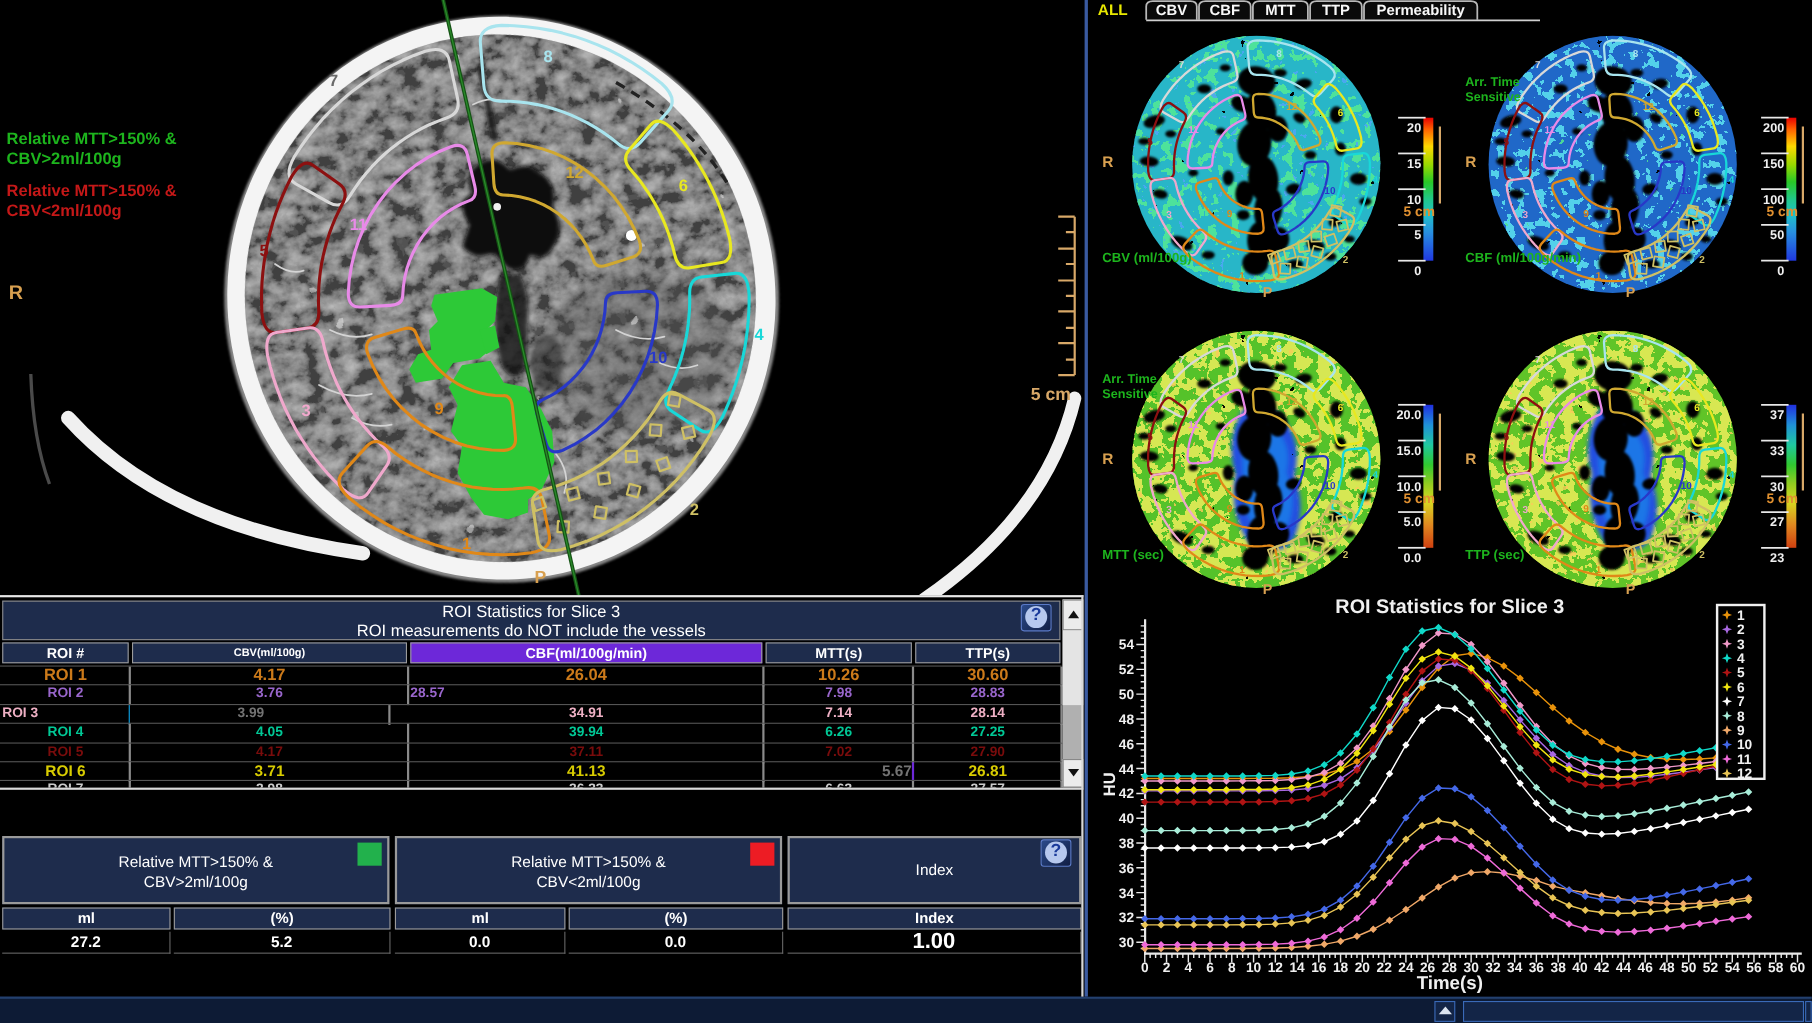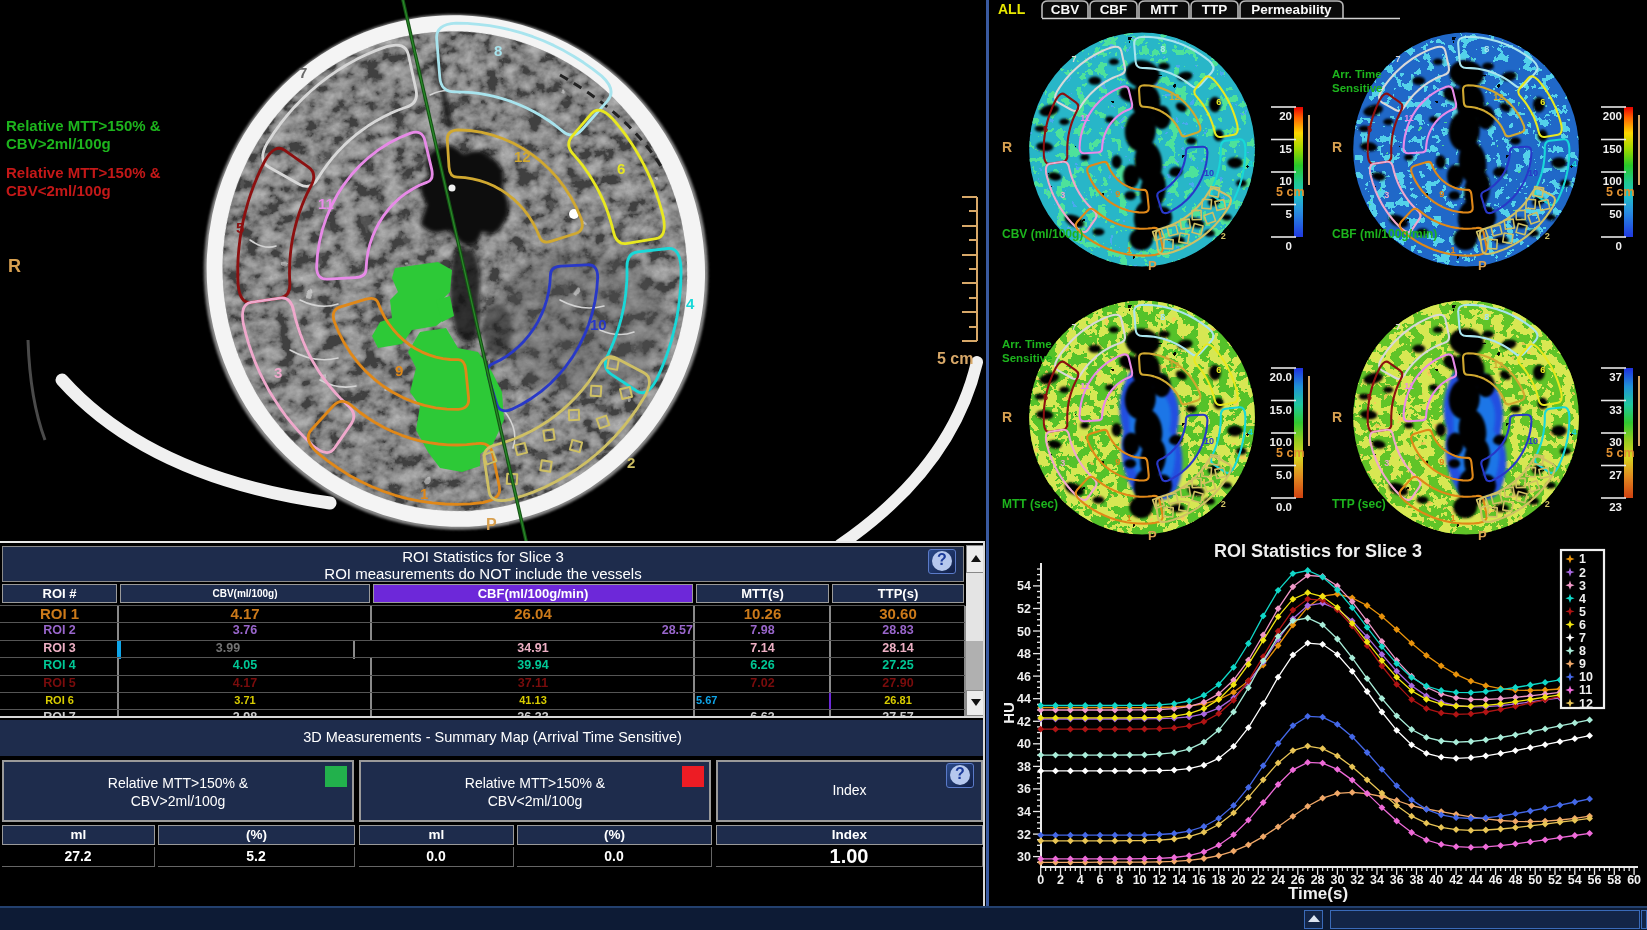--- a/index.html
+++ b/index.html
@@ -1014,71 +1014,70 @@
 <div style="position:absolute;left:0;top:62px;width:965px;height:18px;border-top:1px solid #555;font-size:15px;font-weight:bold;line-height:15px">
 <div style="position:absolute;left:2px;top:0;width:115px;height:18px;color:#cc7a1a;text-align:center;border-right:2px solid #8a8a8a">ROI 1</div>
 <div style="position:absolute;left:120px;top:0;width:250px;height:18px;color:#cc7a1a;text-align:center;border-right:2px solid #8a8a8a">4.17</div>
 <div style="position:absolute;left:373px;top:0;width:320px;height:18px;color:#cc7a1a;text-align:center;border-right:2px solid #8a8a8a">26.04</div>
 <div style="position:absolute;left:696px;top:0;width:133px;height:18px;color:#cc7a1a;text-align:center;border-right:2px solid #8a8a8a">10.26</div>
 <div style="position:absolute;left:832px;top:0;width:132px;height:18px;color:#cc7a1a;text-align:center;border-right:2px solid #8a8a8a">30.60</div>
 </div>
 <div style="position:absolute;left:0;top:79.4px;width:965px;height:18px;border-top:1px solid #555;font-size:12.5px;font-weight:bold;line-height:15px">
 <div style="position:absolute;left:2px;top:0;width:115px;height:18px;color:#9966cc;text-align:center;border-right:2px solid #8a8a8a">ROI 2</div>
 <div style="position:absolute;left:120px;top:0;width:250px;height:18px;color:#9966cc;text-align:center;border-right:2px solid #8a8a8a">3.76</div>
-<div style="position:absolute;left:373px;top:0;width:320px;height:18px;color:#9966cc;text-align:right;border-right:2px solid #8a8a8a">28.57</div>
+<div style="position:absolute;left:373px;top:0;width:320px;height:18px;color:#9966cc;text-align:left;border-right:2px solid #8a8a8a">28.57</div>
 <div style="position:absolute;left:696px;top:0;width:133px;height:18px;color:#9966cc;text-align:center;border-right:2px solid #8a8a8a">7.98</div>
 <div style="position:absolute;left:832px;top:0;width:132px;height:18px;color:#9966cc;text-align:center;border-right:2px solid #8a8a8a">28.83</div>
 </div>
 <div style="position:absolute;left:0;top:96.80000000000001px;width:965px;height:18px;border-top:1px solid #555;font-size:12.5px;font-weight:bold;line-height:15px">
-<div style="position:absolute;left:2px;top:0;width:115px;height:18px;color:#eeb0c4;text-align:center;border-right:4px solid #0ea5e9">ROI 3</div>
+<div style="position:absolute;left:2px;top:0;width:115px;height:18px;color:#eeb0c4;text-align:left;border-right:1px solid #0ea5e9">ROI 3</div>
 <div style="position:absolute;left:103px;top:0;width:250px;height:18px;color:#737373;text-align:center;border-right:2px solid #8a8a8a">3.99</div>
 <div style="position:absolute;left:373px;top:0;width:320px;height:18px;color:#eeb0c4;text-align:center;border-right:2px solid #8a8a8a">34.91</div>
 <div style="position:absolute;left:696px;top:0;width:133px;height:18px;color:#eeb0c4;text-align:center;border-right:2px solid #8a8a8a">7.14</div>
 <div style="position:absolute;left:832px;top:0;width:132px;height:18px;color:#eeb0c4;text-align:center;border-right:2px solid #8a8a8a">28.14</div>
 </div>
 <div style="position:absolute;left:0;top:114.20000000000002px;width:965px;height:18px;border-top:1px solid #555;font-size:12.5px;font-weight:bold;line-height:15px">
 <div style="position:absolute;left:2px;top:0;width:115px;height:18px;color:#00c896;text-align:center;border-right:2px solid #8a8a8a">ROI 4</div>
 <div style="position:absolute;left:120px;top:0;width:250px;height:18px;color:#00c896;text-align:center;border-right:2px solid #8a8a8a">4.05</div>
 <div style="position:absolute;left:373px;top:0;width:320px;height:18px;color:#00c896;text-align:center;border-right:2px solid #8a8a8a">39.94</div>
 <div style="position:absolute;left:696px;top:0;width:133px;height:18px;color:#00c896;text-align:center;border-right:2px solid #8a8a8a">6.26</div>
 <div style="position:absolute;left:832px;top:0;width:132px;height:18px;color:#00c896;text-align:center;border-right:2px solid #8a8a8a">27.25</div>
 </div>
 <div style="position:absolute;left:0;top:131.60000000000002px;width:965px;height:18px;border-top:1px solid #555;font-size:12.5px;font-weight:bold;line-height:15px">
 <div style="position:absolute;left:2px;top:0;width:115px;height:18px;color:#7a0c0c;text-align:center;border-right:2px solid #8a8a8a">ROI 5</div>
 <div style="position:absolute;left:120px;top:0;width:250px;height:18px;color:#7a0c0c;text-align:center;border-right:2px solid #8a8a8a">4.17</div>
 <div style="position:absolute;left:373px;top:0;width:320px;height:18px;color:#7a0c0c;text-align:center;border-right:2px solid #8a8a8a">37.11</div>
 <div style="position:absolute;left:696px;top:0;width:133px;height:18px;color:#7a0c0c;text-align:center;border-right:2px solid #8a8a8a">7.02</div>
 <div style="position:absolute;left:832px;top:0;width:132px;height:18px;color:#7a0c0c;text-align:center;border-right:2px solid #8a8a8a">27.90</div>
 </div>
-<div style="position:absolute;left:0;top:149.00000000000003px;width:965px;height:18px;border-top:1px solid #555;font-size:11px;font-weight:bold;line-height:15px">
+<div style="position:absolute;left:0;top:149.00000000000003px;width:965px;height:18px;border-top:1px solid #555;font-size:14px;font-weight:bold;line-height:15px">
 <div style="position:absolute;left:2px;top:0;width:115px;height:18px;color:#d8cc00;text-align:center;border-right:2px solid #8a8a8a">ROI 6</div>
 <div style="position:absolute;left:120px;top:0;width:250px;height:18px;color:#d8cc00;text-align:center;border-right:2px solid #8a8a8a">3.71</div>
 <div style="position:absolute;left:373px;top:0;width:320px;height:18px;color:#d8cc00;text-align:center;border-right:2px solid #8a8a8a">41.13</div>
-<div style="position:absolute;left:696px;top:0;width:133px;height:18px;color:#0ea5e9;text-align:left;border-right:2px solid #6d28d9">5.67</div>
+<div style="position:absolute;left:696px;top:0;width:133px;height:18px;color:#737373;text-align:right;border-right:2px solid #6d28d9">5.67</div>
 <div style="position:absolute;left:832px;top:0;width:132px;height:18px;color:#d8cc00;text-align:center;border-right:2px solid #8a8a8a">26.81</div>
 </div>
 <div style="position:absolute;left:0;top:166.40000000000003px;width:965px;height:18px;border-top:1px solid #555;font-size:12.5px;font-weight:bold;line-height:15px">
 <div style="position:absolute;left:2px;top:0;width:115px;height:18px;color:#cccccc;text-align:center;border-right:2px solid #8a8a8a">ROI 7</div>
 <div style="position:absolute;left:120px;top:0;width:250px;height:18px;color:#cccccc;text-align:center;border-right:2px solid #8a8a8a">2.98</div>
 <div style="position:absolute;left:373px;top:0;width:320px;height:18px;color:#cccccc;text-align:center;border-right:2px solid #8a8a8a">26.33</div>
 <div style="position:absolute;left:696px;top:0;width:133px;height:18px;color:#cccccc;text-align:center;border-right:2px solid #8a8a8a">6.63</div>
 <div style="position:absolute;left:832px;top:0;width:132px;height:18px;color:#cccccc;text-align:center;border-right:2px solid #8a8a8a">27.57</div>
 </div>
 <div style="position:absolute;left:966px;top:2px;width:19px;height:173px;background:#b0b0b0">
 <div style="position:absolute;left:0;top:0;width:19px;height:28px;background:#ececec;border:1px solid #888;box-sizing:border-box">
         <div class="tri-up"></div>
       </div>
 <div style="position:absolute;left:0;top:28px;width:19px;height:68px;background:#e4e4e4"></div>
 <div style="position:absolute;left:0;top:145px;width:19px;height:26px;background:#ececec;border:1px solid #888;box-sizing:border-box">
         <div class="tri-dn"></div>
       </div>
 </div>
 </div>
 <div class="abs" style="left:0;top:716px;width:985px;height:190px;background:#000;border-top:2px solid #d8d8d8;border-bottom:2px solid #d8d8d8;overflow:hidden;color:#fff">
-<div style="position:absolute;left:0;top:2px;width:985px;height:36px;background:#1e2c4c;text-align:center;font-size:14.5px;line-height:34px">3D Measurements - Summary Map (Arrival Time Sensitive)</div>
 <div style="position:absolute;left:2px;top:42px;width:352px;height:62px;background:#1e2c4c;border:2px solid #9a9a9a;box-sizing:border-box;text-align:center;font-size:14px;line-height:18px;padding-top:12px;box-sizing:border-box">Relative MTT&gt;150% &amp;<br>CBV&gt;2ml/100g</div>
 <div style="position:absolute;left:359px;top:42px;width:352px;height:62px;background:#1e2c4c;border:2px solid #9a9a9a;box-sizing:border-box;text-align:center;font-size:14px;line-height:18px;padding-top:12px;box-sizing:border-box">Relative MTT&gt;150% &amp;<br>CBV&lt;2ml/100g</div>
 <div style="position:absolute;left:716px;top:42px;width:267px;height:62px;background:#1e2c4c;border:2px solid #9a9a9a;box-sizing:border-box;text-align:center;font-size:14px;line-height:56px;padding-top:0;box-sizing:border-box">Index</div>
 <div style="position:absolute;left:325px;top:48px;width:22px;height:21px;background:#22b14c"></div>
 <div style="position:absolute;left:682px;top:48px;width:22px;height:21px;background:#ed1c24"></div>
 <div class="qicon" style="left:946px;top:45px"></div>
 <div style="position:absolute;left:2px;top:107px;width:153px;height:20px;background:#1e2c4c;border:1px solid #9a9a9a;box-sizing:border-box;text-align:center;font-size:13.5px;font-weight:bold;line-height:18px">ml</div>
 <div style="position:absolute;left:158px;top:107px;width:197px;height:20px;background:#1e2c4c;border:1px solid #9a9a9a;box-sizing:border-box;text-align:center;font-size:13.5px;font-weight:bold;line-height:18px">(%)</div>
 <div style="position:absolute;left:359px;top:107px;width:155px;height:20px;background:#1e2c4c;border:1px solid #9a9a9a;box-sizing:border-box;text-align:center;font-size:13.5px;font-weight:bold;line-height:18px">ml</div>
 <div style="position:absolute;left:517px;top:107px;width:195px;height:20px;background:#1e2c4c;border:1px solid #9a9a9a;box-sizing:border-box;text-align:center;font-size:13.5px;font-weight:bold;line-height:18px">(%)</div>

